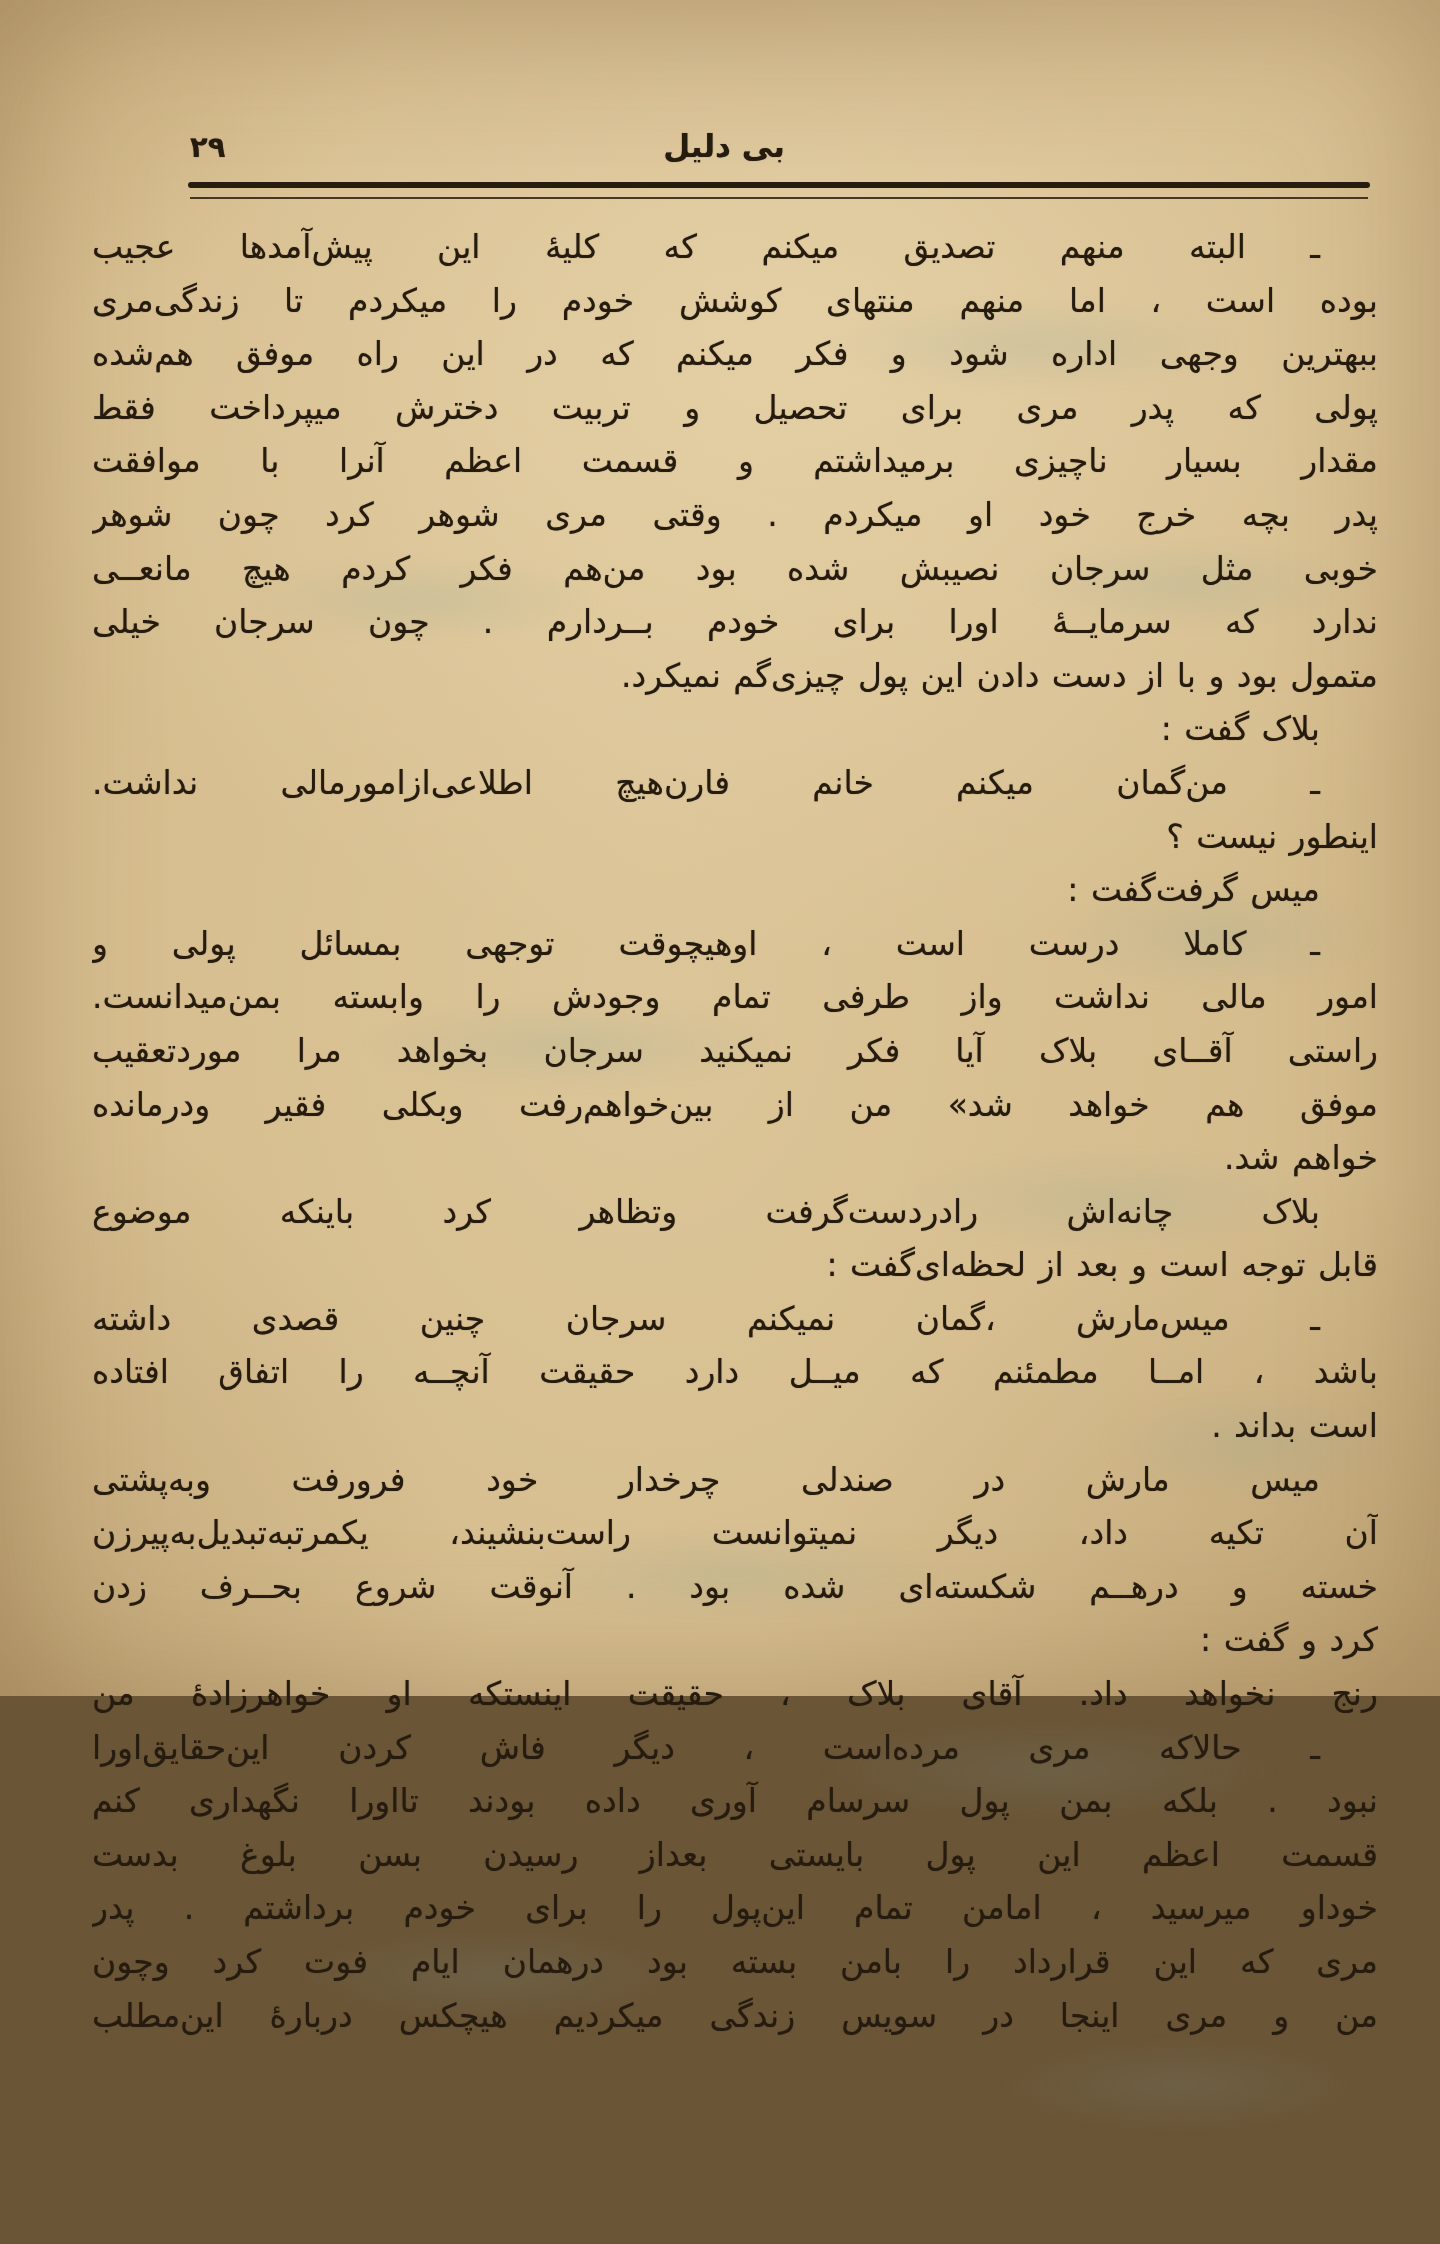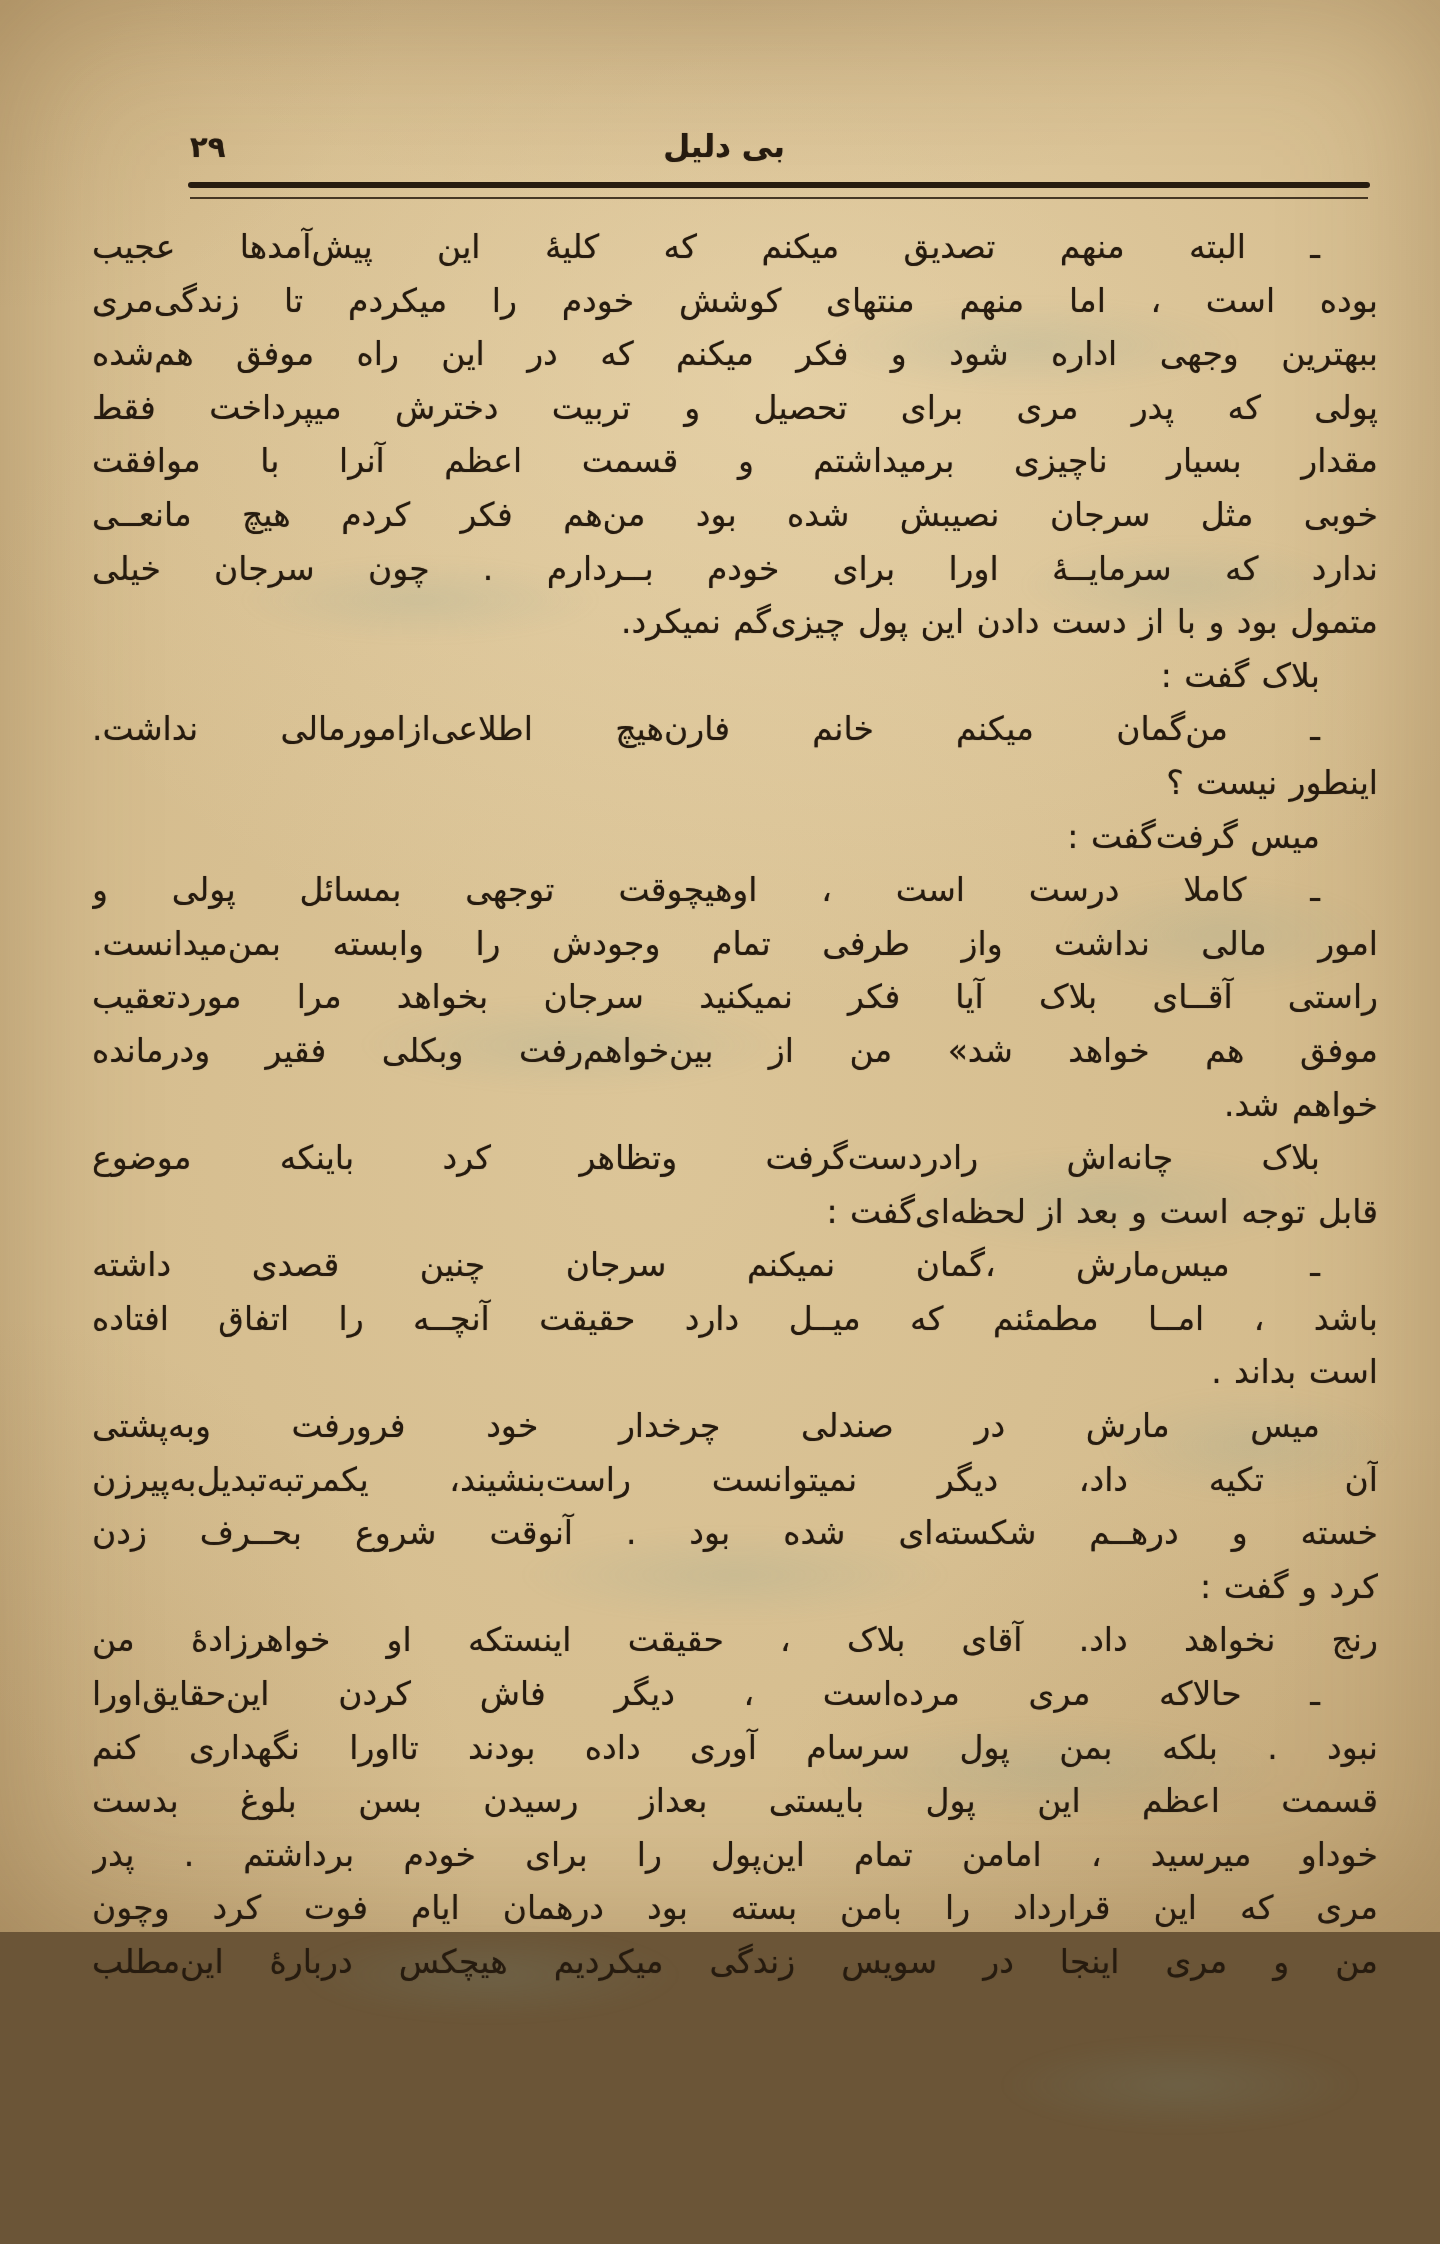--- a/index.html
+++ b/index.html
@@ -4,21 +4,21 @@
 <style>
   html, body { margin: 0; padding: 0; }
   body {
     width: 1440px; height: 2244px;
     overflow: hidden;
     font-family: "DejaVu Sans", sans-serif;
     background: #6b5537;
   }
   .page {
     position: relative;
-    width: 1440px; height: 1932px;
+    width: 1440px; height: 1696px;
     background-color: var(--paper, #d3ba8b);
     background-image:
       radial-gradient(1200px 900px at 55% 20%, rgba(240,222,183,0.55), rgba(240,222,183,0) 70%),
       radial-gradient(1100px 1500px at 45% 58%, rgba(233,214,172,0.40), rgba(233,214,172,0) 72%),
       radial-gradient(900px 700px at 96% 98%, rgba(146,112,66,0.28), rgba(146,112,66,0) 70%),
       radial-gradient(750px 950px at 0% 100%, rgba(138,104,60,0.26), rgba(138,104,60,0) 65%),
       radial-gradient(650px 520px at 0% 0%, rgba(150,116,70,0.20), rgba(150,116,70,0) 60%),
       radial-gradient(800px 300px at 50% 0%, rgba(142,108,62,0.16), rgba(142,108,62,0) 70%);
     box-shadow: inset 0 0 150px rgba(108,78,40,0.35);
   }
@@ -115,20 +115,21 @@
 
   <div class="rule-thick"></div>
   <div class="rule-thin"></div>
 
   <main class="text-block">
       <div class="line first">ـ البته منهم تصدیق میکنم که کلیۀ این پیش‌آمدها عجیب</div>
       <div class="line">بوده است ، اما منهم منتهای کوشش خودم را میکردم تا زندگی‌مری</div>
       <div class="line">ببهترین وجهی اداره شود و فکر میکنم که در این راه موفق هم‌شده</div>
       <div class="line">پولی که پدر مری برای تحصیل و تربیت دخترش میپرداخت فقط</div>
       <div class="line">مقدار بسیار ناچیزی برمیداشتم و قسمت اعظم آنرا با موافقت</div>
+      <div class="line">پدر بچه خرج خود او میکردم . وقتی مری شوهر کرد چون شوهر</div>
       <div class="line">خوبی مثل سرجان نصیبش شده بود من‌هم فکر کردم هیچ مانعــی</div>
       <div class="line">ندارد که سرمایــۀ اورا برای خودم بــردارم . چون سرجان خیلی</div>
       <div class="line last">متمول بود و با از دست دادن این پول چیزی‌گم نمیکرد.</div>
       <div class="line first last">بلاک گفت :</div>
       <div class="line first">ـ من‌گمان میکنم خانم فارن‌هیچ اطلاعی‌ازامورمالی نداشت.</div>
       <div class="line last">اینطور نیست ؟</div>
       <div class="line first last">میس گرفت‌گفت :</div>
       <div class="line first">ـ کاملا درست است ، اوهیچوقت توجهی بمسائل پولی و</div>
       <div class="line">امور مالی نداشت واز طرفی تمام وجودش را وابسته بمن‌میدانست.</div>
       <div class="line">راستی آقــای بلاک آیا فکر نمیکنید سرجان بخواهد مرا موردتعقیب</div>

